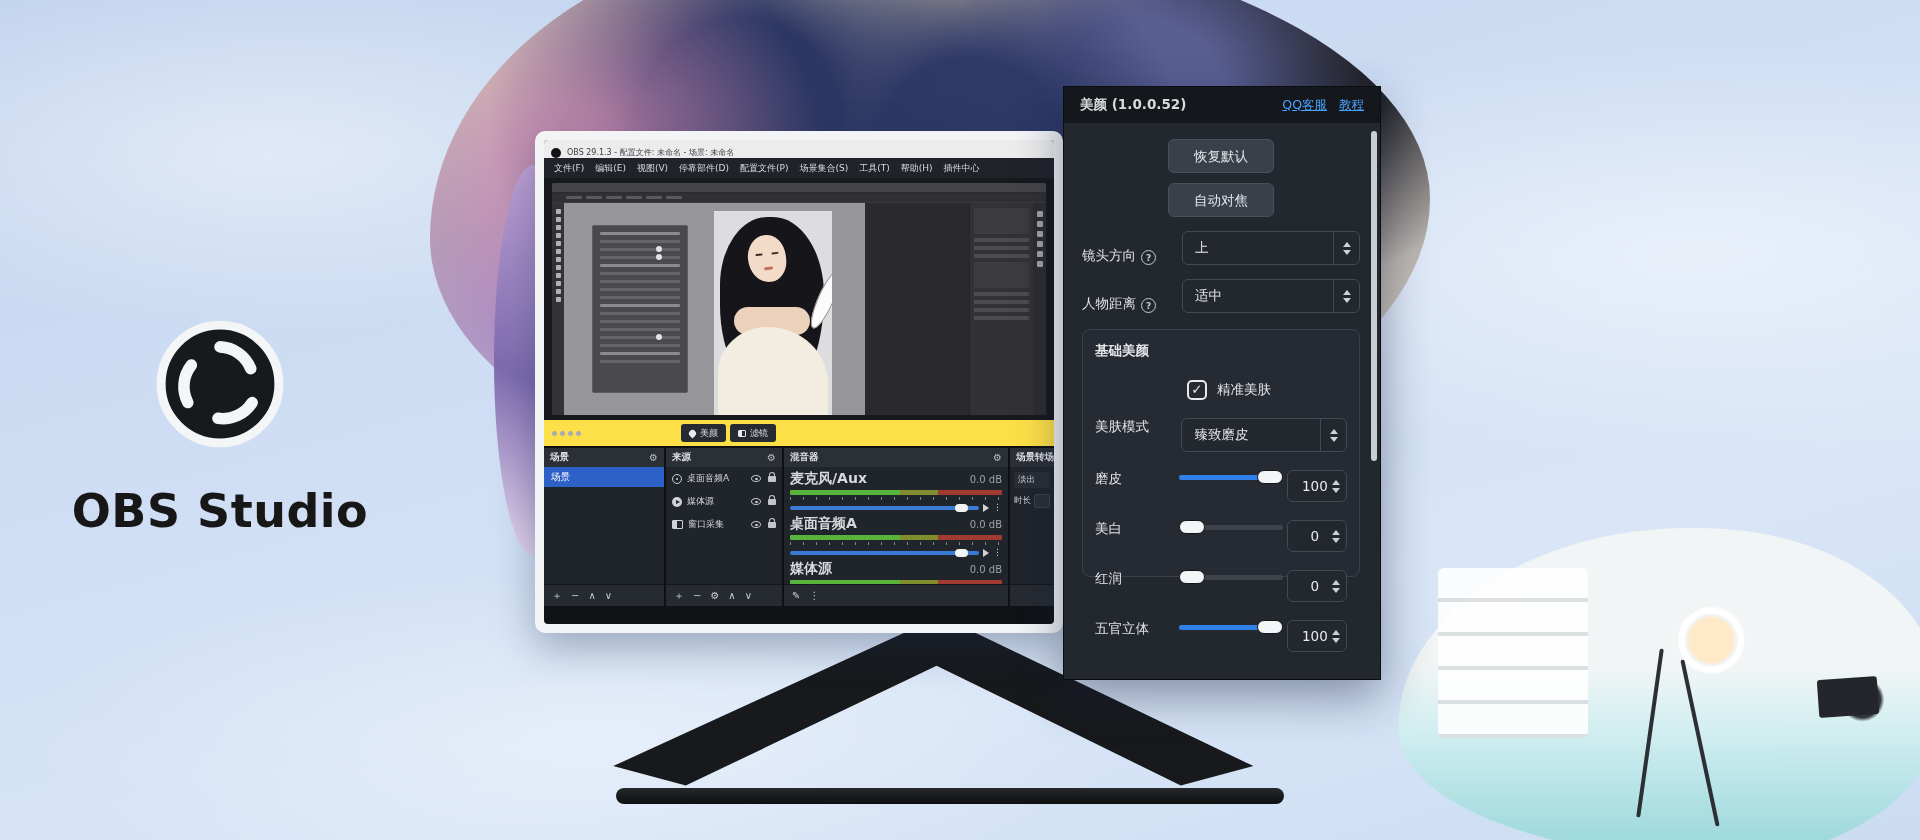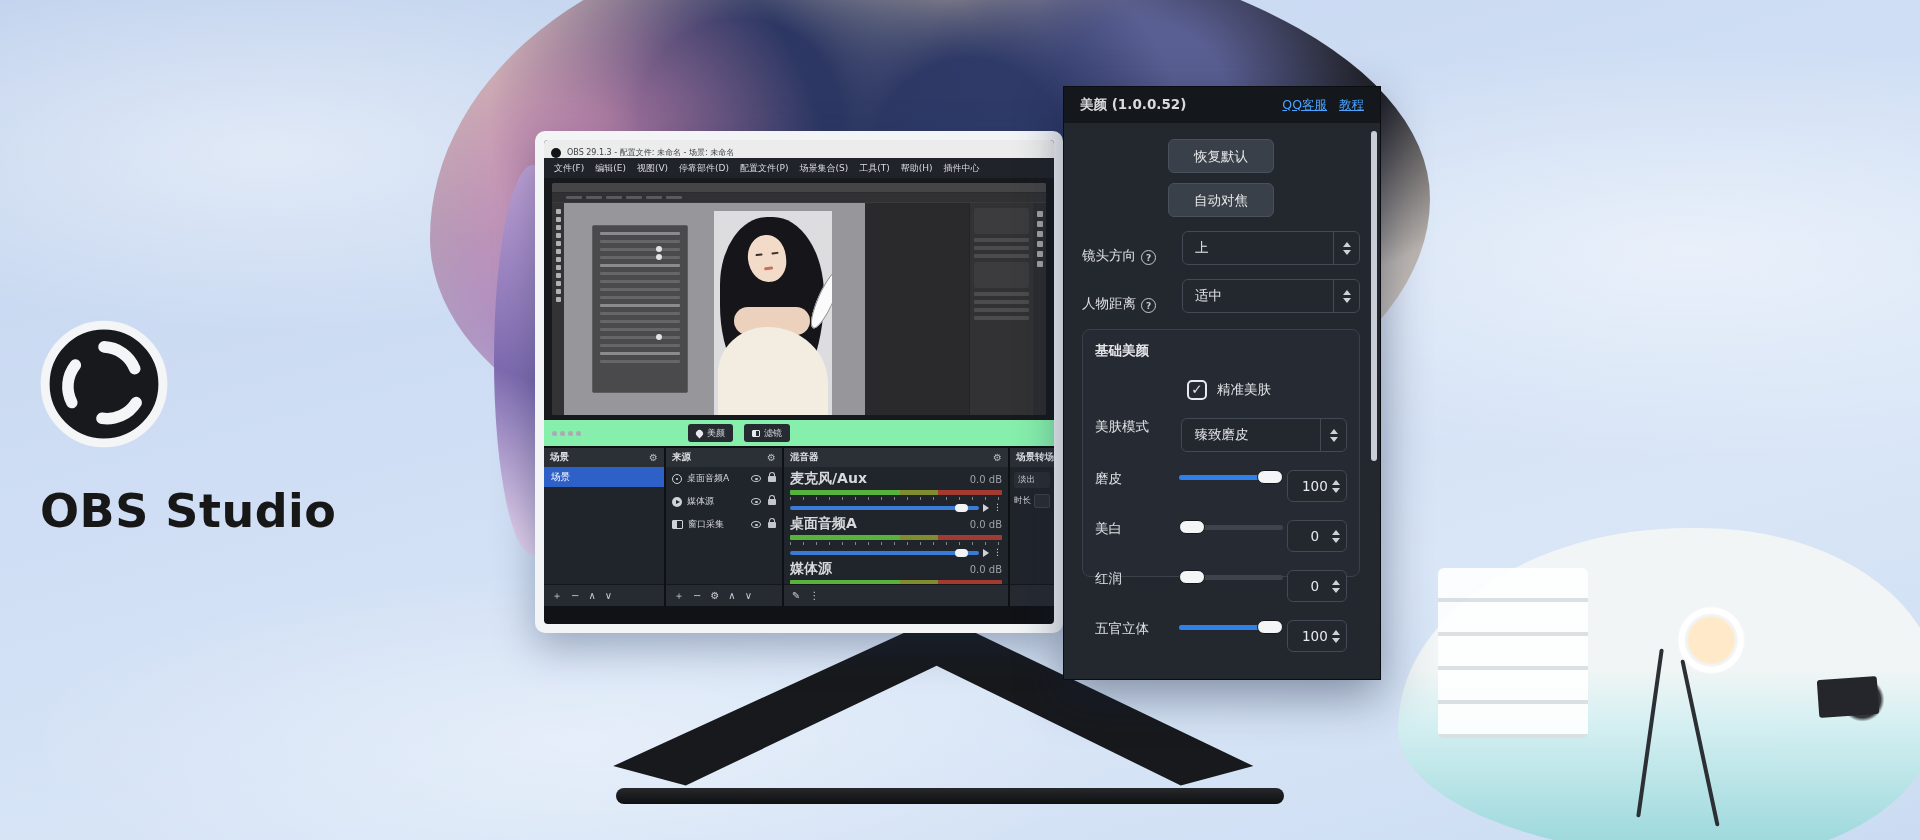--- a/index.html
+++ b/index.html
@@ -32,21 +32,21 @@
       linear-gradient(180deg,#f2f5f5 0 42%, #d7f0f2 58%, #96d6da 100%);}
   .shelf{position:absolute;left:40px;top:40px;width:150px;height:170px;background:
       repeating-linear-gradient(180deg,#fff 0 30px,#d9dee0 30px 34px);border-radius:6px;opacity:.9}
   .tripod{position:absolute;width:4px;height:170px;background:#2c2f34;border-radius:2px}
   .tripod.t1{left:250px;top:120px;transform:rotate(8deg)}
   .tripod.t2{left:300px;top:130px;transform:rotate(-12deg)}
   .laptop{position:absolute;left:420px;top:150px;width:60px;height:38px;background:#24262b;border-radius:3px;transform:rotate(-4deg)}
   .blob-sliver{position:absolute;left:494px;top:165px;width:78px;height:390px;z-index:1;border-radius:50%;
     background:linear-gradient(200deg,#c7a8da 0%,#7e6bb0 55%,#ecdcf2 100%)}
   
-  .brand{position:absolute;left:40px;top:320px;width:360px;z-index:2;}
+  .brand{position:absolute;left:40px;top:320px;width:360px;z-index:2;text-align:center}
   .obs-logo{width:128px;height:128px;margin:0 auto}
   .brand-name{margin-top:32px;font-size:46px;font-weight:800;color:#171717;letter-spacing:.5px}
   
   .stand-neck{position:absolute;left:600px;top:630px;width:660px;height:162px;z-index:2;background:#17191c;
     clip-path:polygon(47% 0,56% 0,99% 84%,88% 96%,51% 22%,13% 96%,2% 84%)}
   .stand-base{position:absolute;left:616px;top:788px;width:668px;height:16px;z-index:2;border-radius:8px;
     background:linear-gradient(180deg,#26282b,#0e0f11)}
   .monitor{position:absolute;left:535px;top:131px;width:528px;height:502px;z-index:3;background:#f2f4f6;
     border-radius:10px;box-shadow:0 14px 40px rgba(30,45,80,.35);padding:9px}
   .screen{width:100%;height:100%;background:#101216;border-radius:4px;overflow:hidden;display:flex;flex-direction:column}
@@ -79,21 +79,21 @@
   .shoulders{position:absolute;left:20px;top:96px;width:76px;height:28px;background:#ecd2bc;border-radius:14px}
   .dress{position:absolute;left:4px;top:116px;width:110px;height:102px;background:#f3ece1;border-radius:45% 55% 0 0}
   .feather{position:absolute;right:-2px;top:56px;width:16px;height:64px;background:#fbfbfc;border-radius:50%;transform:rotate(24deg);box-shadow:0 0 0 1px #8e8e90 inset}
   .ps-darkarea{width:104px;background:#2a2a2c}
   .ps-panels{width:64px;background:#323234;border-left:1px solid #242426;display:flex;flex-direction:column;gap:4px;padding:5px 4px}
   .ps-panels i{height:4px;background:#4c4c4e;border-radius:1px}
   .ps-panels .blk{height:26px;background:#3c3c3e;border-radius:2px}
   .ps-side{width:13px;background:#2d2d2f;display:flex;flex-direction:column;align-items:center;gap:4px;padding-top:8px}
   .ps-side i{width:6px;height:6px;background:#bdbdbf;border-radius:1px;opacity:.8}
   
-  .obs-strip{height:26px;background:#86efac;display:flex;align-items:center;gap:11px;padding:0 8px;flex:none}
+  .obs-strip{height:26px;background:#fde047;display:flex;align-items:center;gap:4px;padding:0 8px;flex:none}
   .strip-dots{display:flex;gap:3px;margin-right:96px}
   .strip-dots i{width:5px;height:5px;border-radius:50%;background:#a8abb1}
   .chip{height:18px;display:flex;align-items:center;gap:4px;background:#262a31;border-radius:3px;padding:0 8px}
   .chip .pin{width:7px;height:7px;border-radius:50% 50% 50% 0;background:#e7e9ec;transform:rotate(-45deg)}
   .chip .win{width:8px;height:7px;border:1px solid #e7e9ec;border-radius:1px;background:linear-gradient(90deg,#e7e9ec 0 45%,transparent 45%)}
   .chip span{font-size:9px;color:#d4d7db}
   
   .obs-docks{flex:none;height:160px;background:#0e1013;display:flex;gap:2px;padding-top:2px}
   .dk{background:#191c22;display:flex;flex-direction:column;overflow:hidden}
   .dkh{height:19px;background:#2b2f36;display:flex;align-items:center;padding:0 6px;flex:none}

